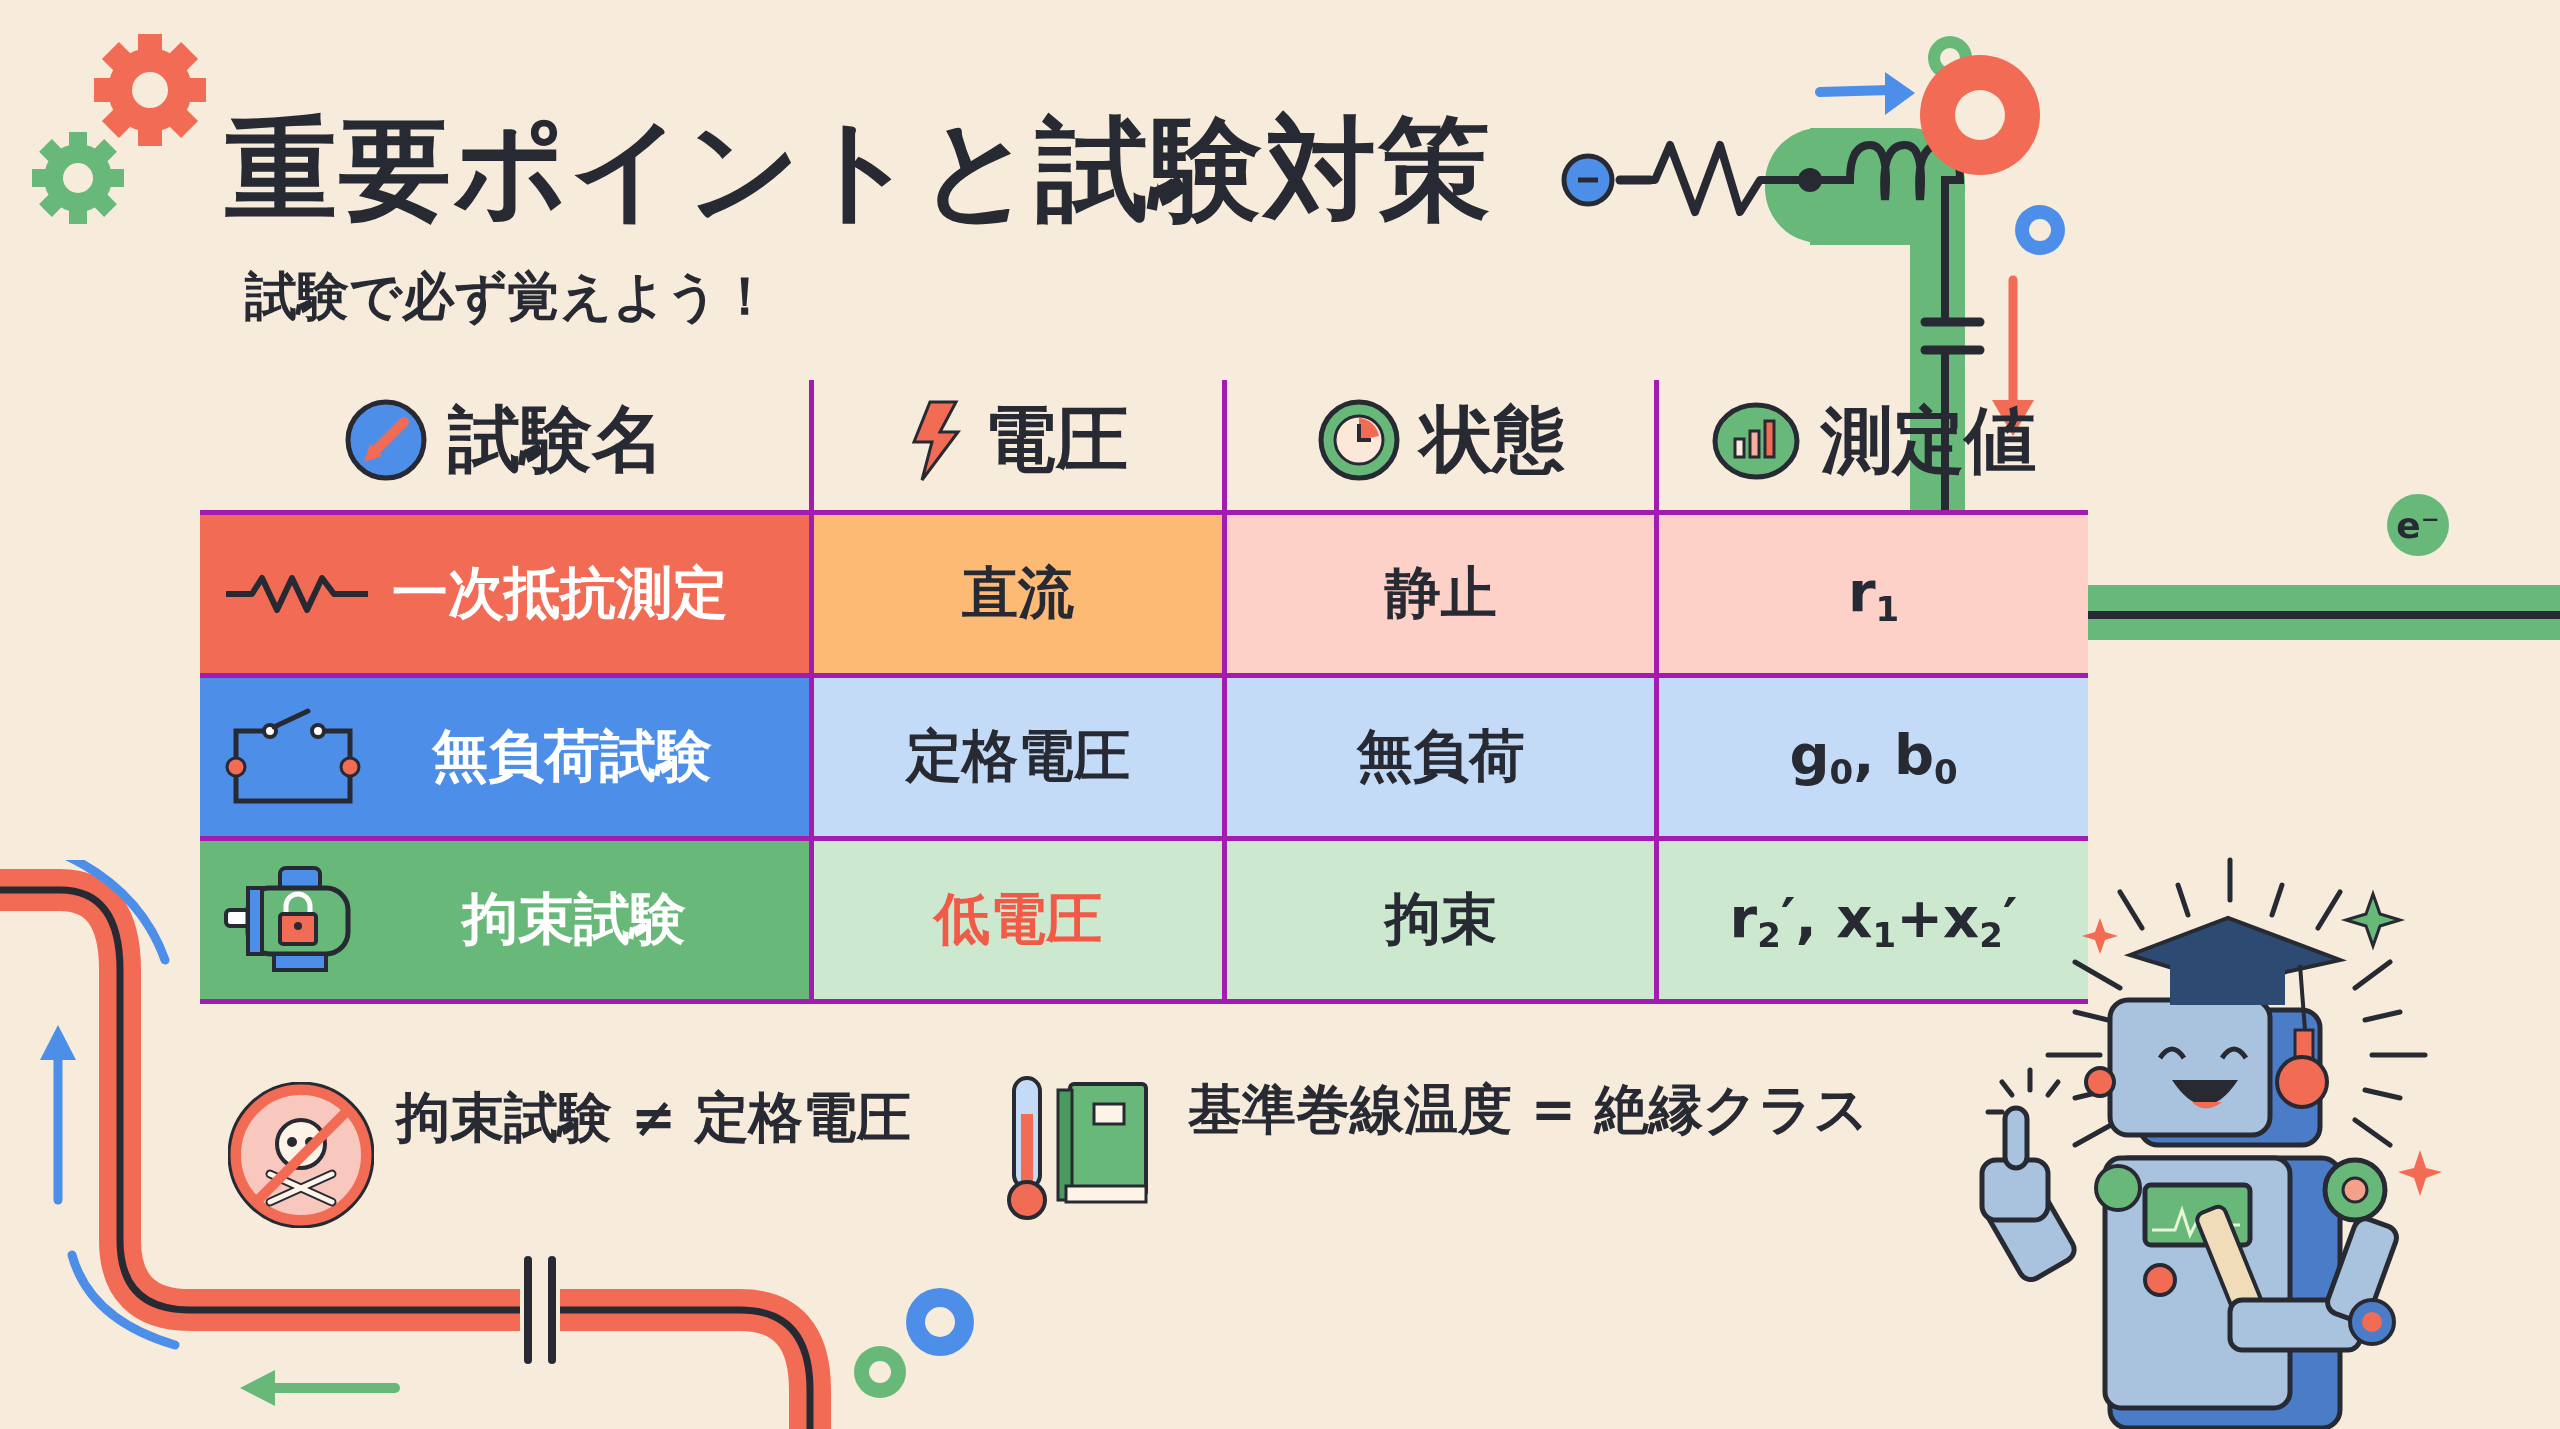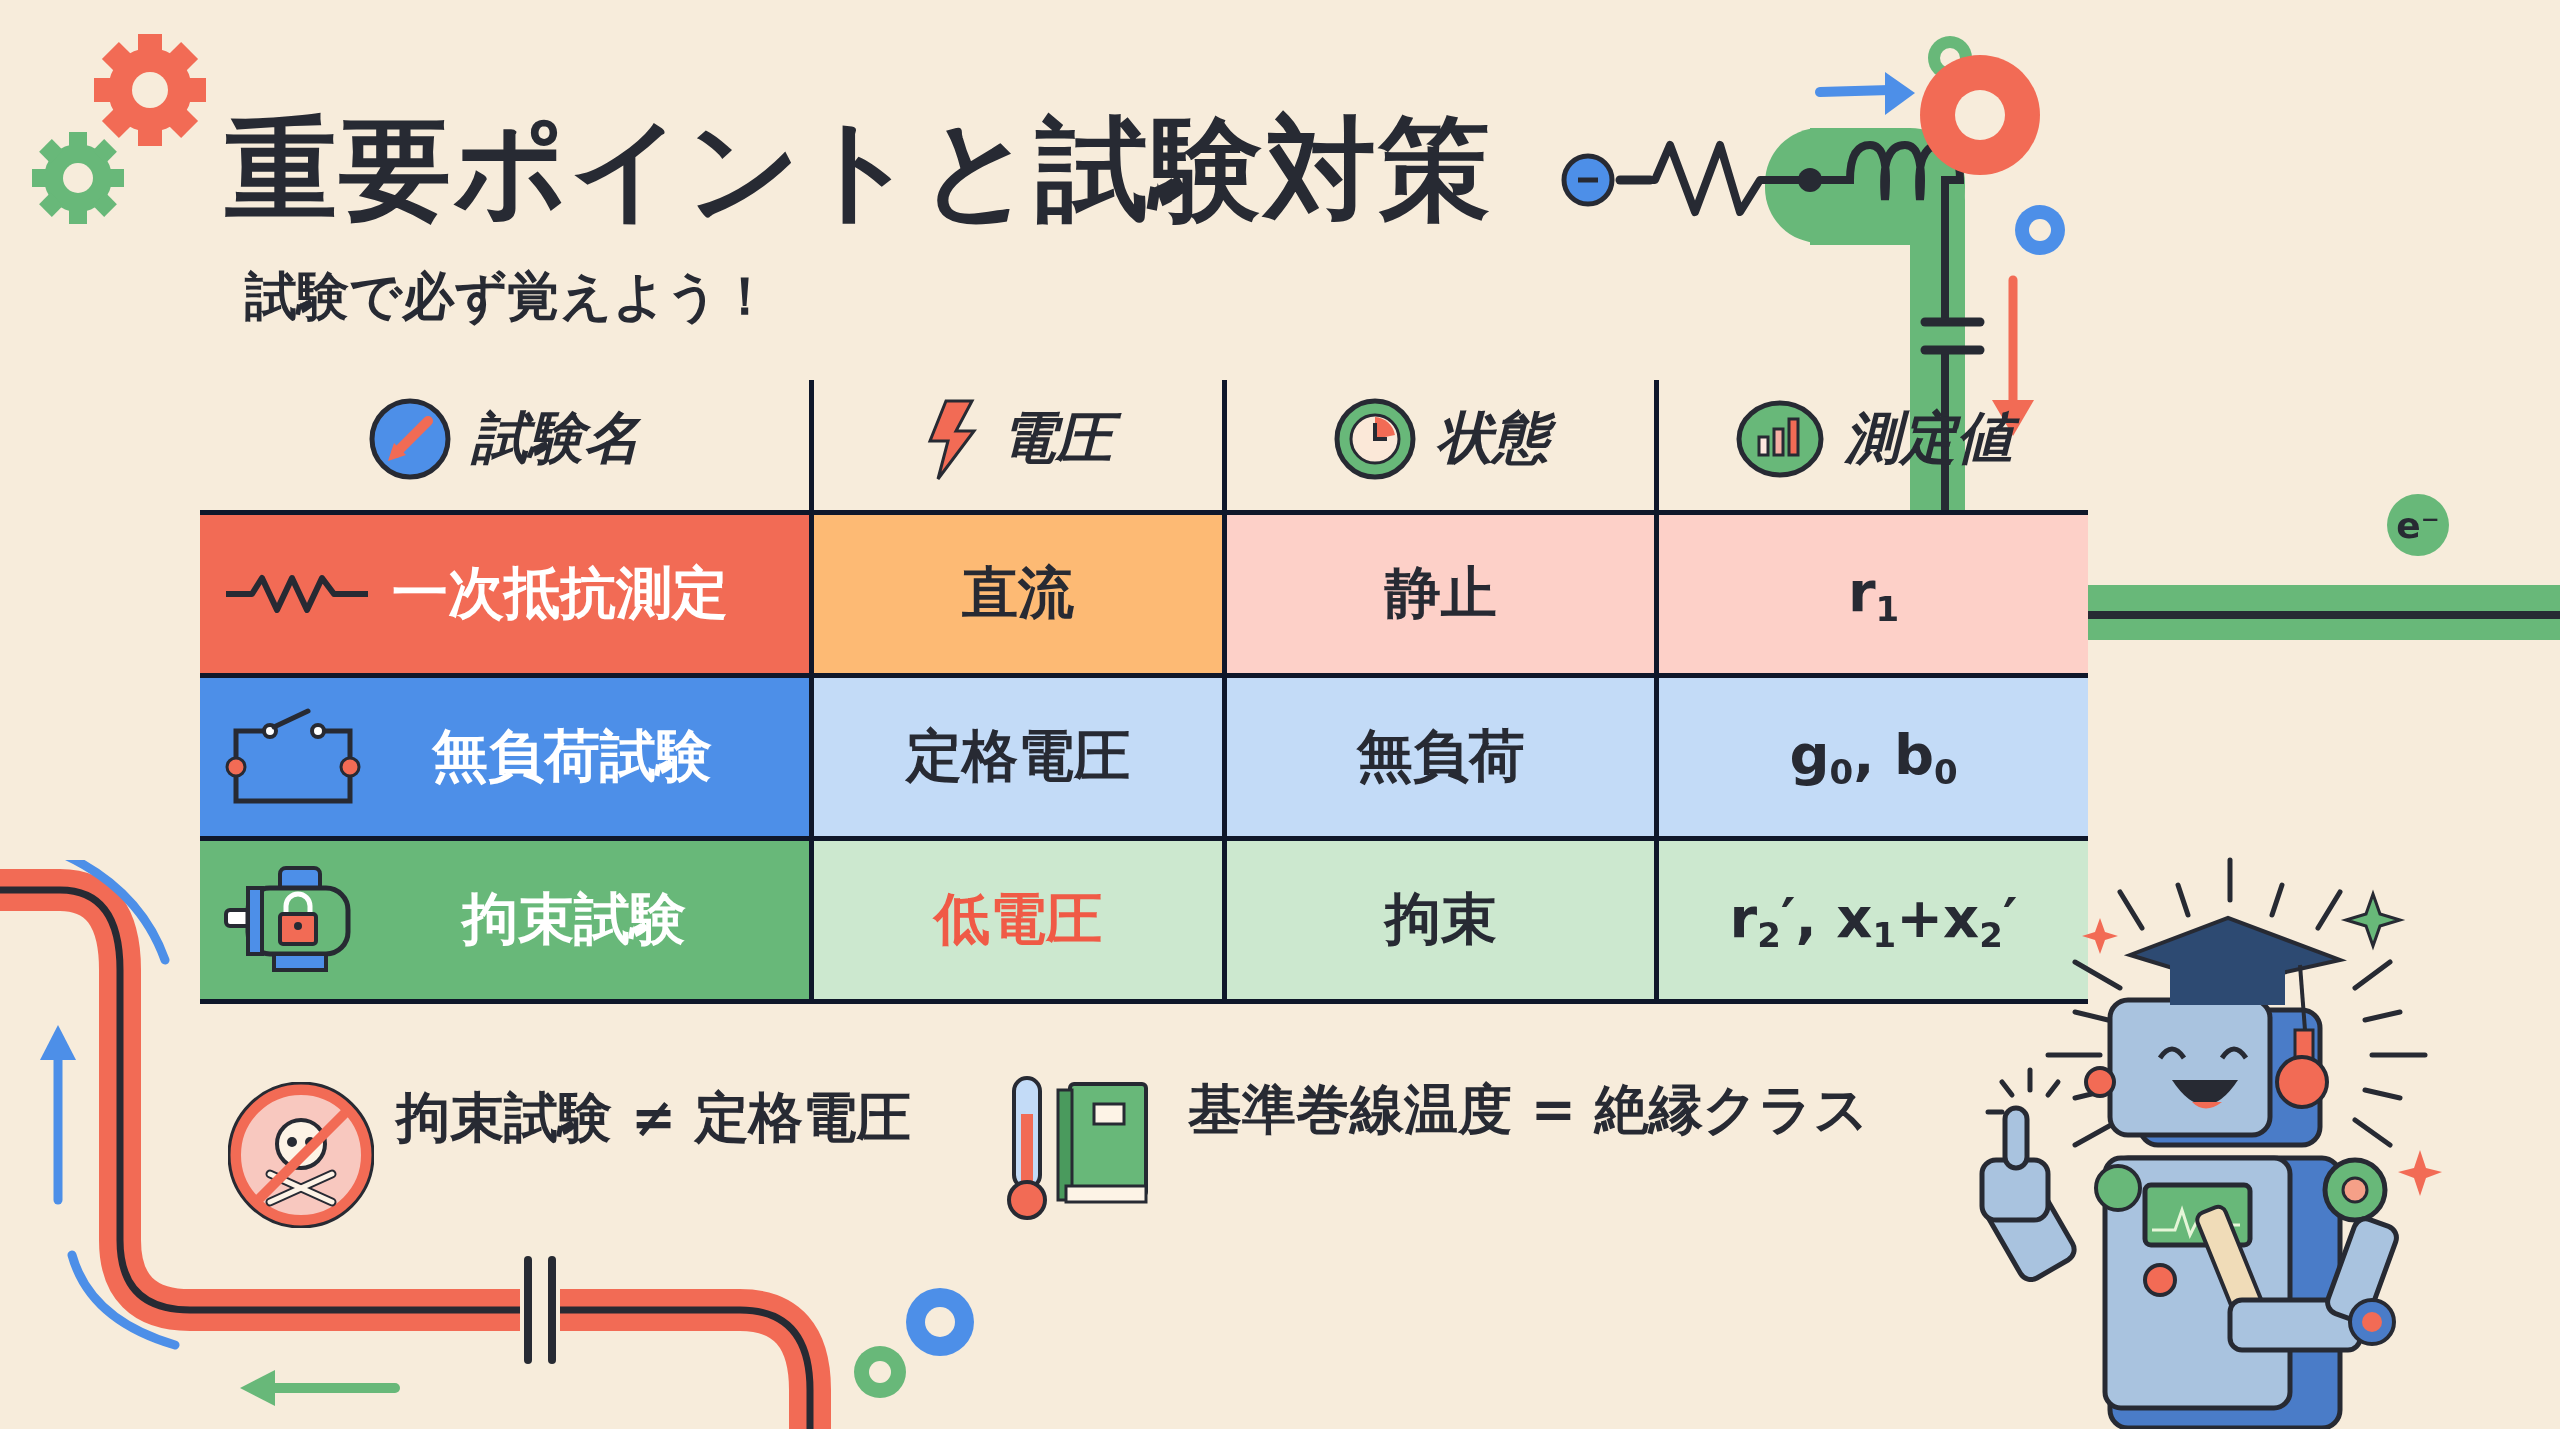--- a/index.html
+++ b/index.html
@@ -1,22 +1,22 @@
 <!DOCTYPE html>
 <html><head>
 <meta charset="utf-8">
 <style>
   html,body{margin:0;padding:0;}
   body{width:2560px;height:1429px;overflow:hidden;background:#f7ecdb;font-family:"DejaVu Sans","Liberation Sans",sans-serif;color:#272a33;position:relative;}
   .abs{position:absolute;}
   .title{left:225px;top:95px;font-size:112px;font-weight:bold;letter-spacing:2px;color:#272a33;}
   .subtitle{left:245px;top:262px;font-size:52px;font-weight:bold;color:#272a33;}
   table.main{position:absolute;left:200px;top:380px;border-collapse:collapse;width:1888px;}
-  table.main td, table.main th{border:5px solid #0f172a;text-align:center;vertical-align:middle;padding:0;}
-  table.main th{border-top:none;height:130px;background:transparent;font-size:56px;font-weight:bold;font-style:italic;}
+  table.main td, table.main th{border:5px solid #a21caf;text-align:center;vertical-align:middle;padding:0;}
+  table.main th{border-top:none;height:130px;background:transparent;font-size:72px;font-weight:bold;}
   table.main tr.hdr th:first-child{border-left:none;}
   table.main tr.hdr th:last-child{border-right:none;}
   table.main td{height:158px;font-size:56px;font-weight:bold;}
   table.main td:first-child{border-left:none;}
   table.main td:last-child{border-right:none;}
   .c0{width:610px;} .c1{width:410px;} .c2{width:428px;} .c3{width:430px;}
   .name-cell{color:#fff;text-align:left !important;}
   .name-wrap{display:flex;align-items:center;padding-left:22px;gap:20px;}
   .hdr-wrap{display:inline-flex;align-items:center;gap:20px;}
   .sub{font-size:34px;vertical-align:-10px;}

